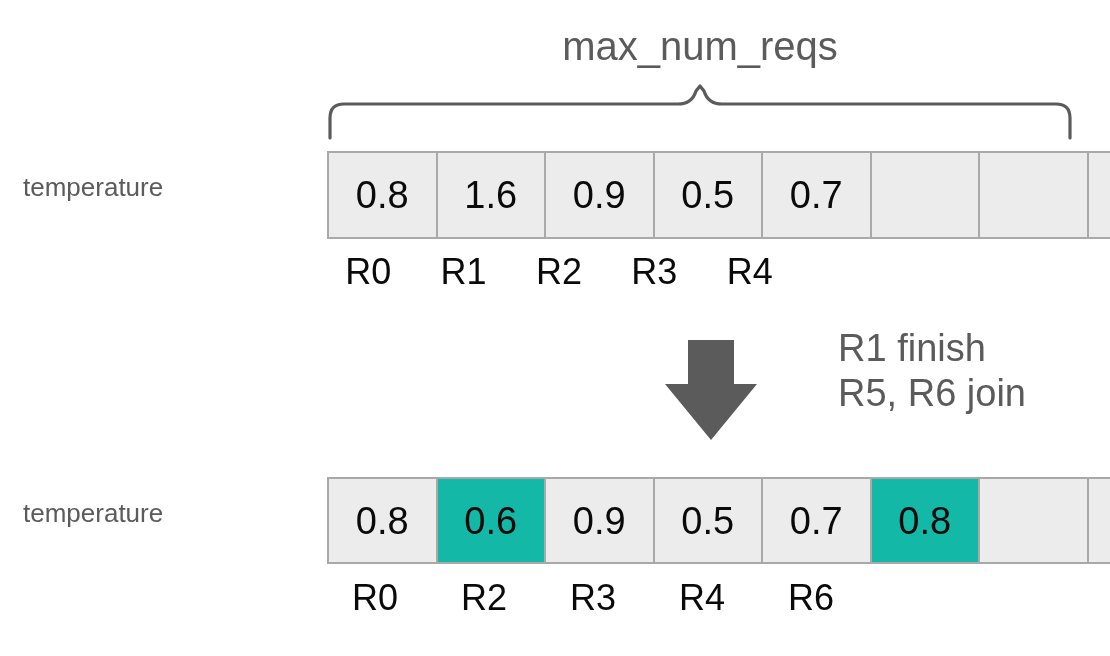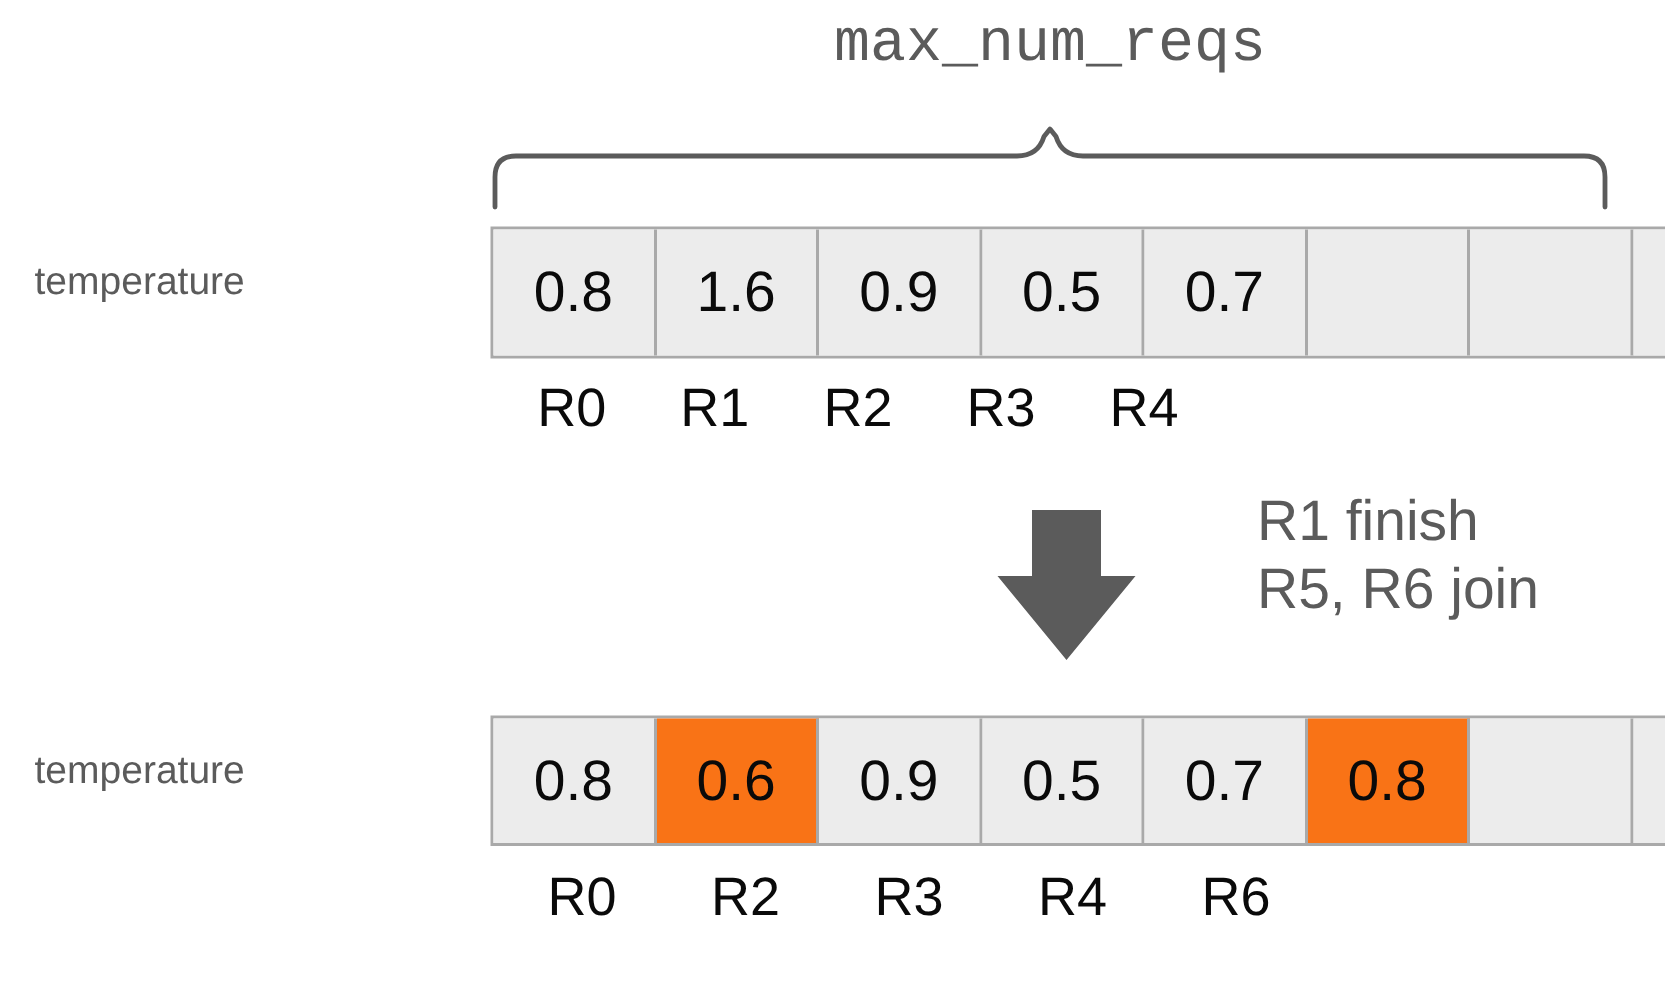--- a/index.html
+++ b/index.html
@@ -19,28 +19,27 @@
     position: absolute;
     left: 0; top: 0;
     width: 1110px;
     height: 656px;
   }
 
   
   .brace-title {
     position: absolute;
     left: 327px;
-    top: 8px;
+    top: 24px;
     width: 746px;
     text-align: center;
     font-size: 40px;
     color: #5b5b5b;
     letter-spacing: 0px;
     white-space: nowrap;
-    font-family: Liberation Mono, monospace;
   }
   .brace-svg {
     position: absolute;
     left: 320px;
     top: 84px;
     width: 760px;
     height: 56px;
   }
 
   
@@ -71,27 +70,27 @@
     border-right: 2px solid #a9a9a9;
     background: #ececec;
     display: flex;
     align-items: center;
     justify-content: center;
     font-size: 38px;
     color: #0a0a0a;
     line-height: 1;
   }
   .cell:last-child { border-right: none; }
-  .cell.highlight { background: #f97316; text-align: center; }
+  .cell.highlight { background: #14b8a6; text-align: center; }
   .cell.empty { color: transparent; }
 
   
   .req-row {
     position: absolute;
-    left: 342px;
+    left: 329px;
     width: 746px;
     display: flex;
     gap: 17px;
   }
   .req-row.top { top: 252px; }
   .req-row.bottom { top: 578px; }
   .req-cell {
     flex: 1 1 0;
     text-align: center;
     font-size: 36px;

